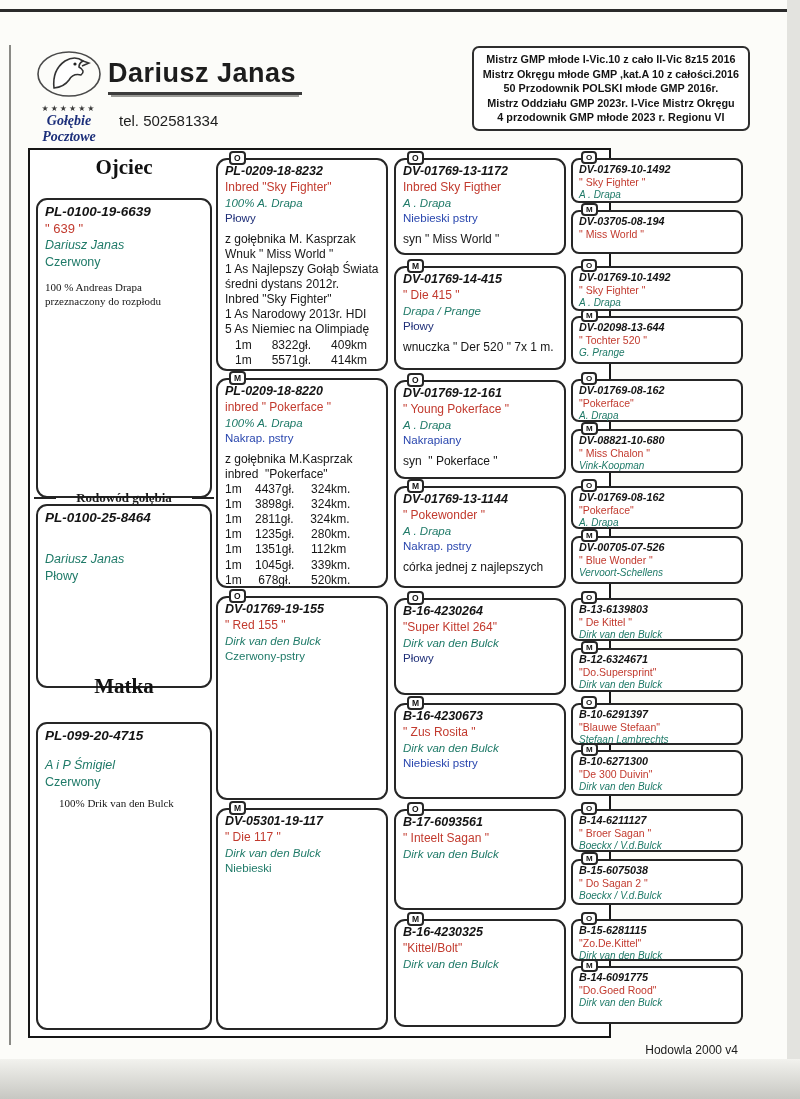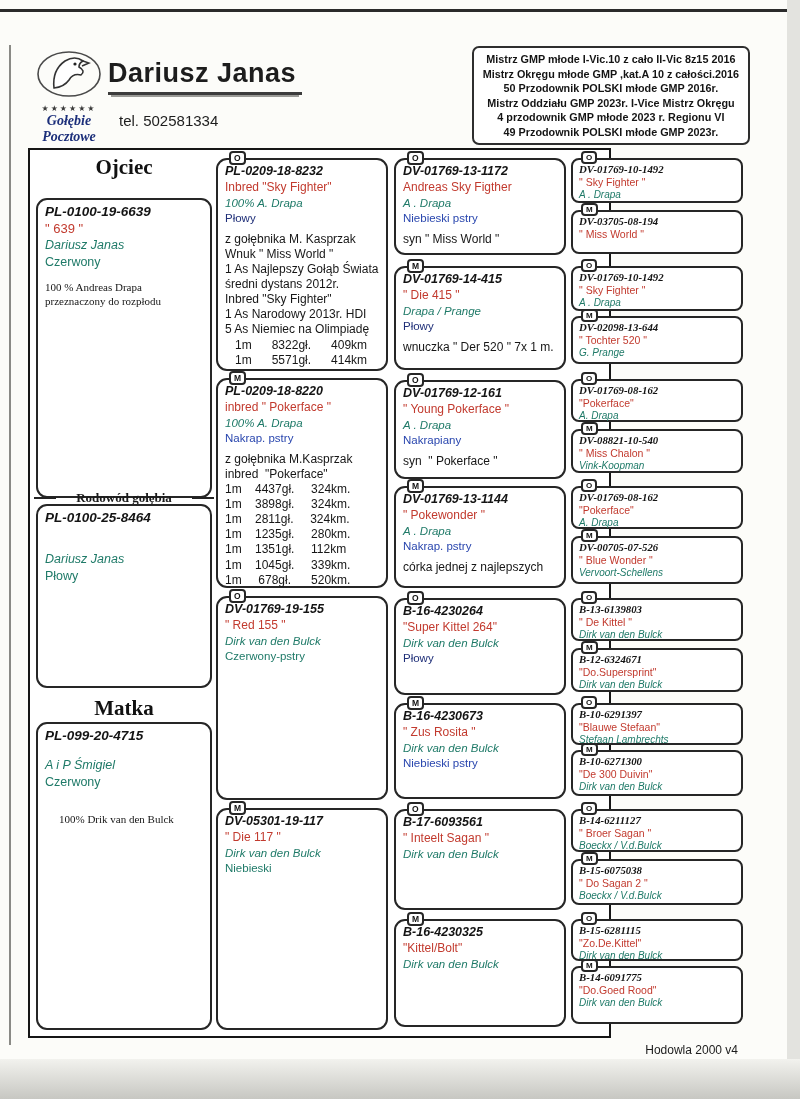--- a/index.html
+++ b/index.html
@@ -50,24 +50,24 @@
   .c-blue { color:var(--color-blue,#2946ae); }
   .c-navy { color:var(--color-navy,#1f2f78); }
   .note { color:#161616; font-size:12px; line-height:1.26; margin-top:6px; white-space:pre-wrap; }
 
   .box-c1 .ring { font-size:13.5px; }
   .box-c1 .pname { font-size:13px; }
   .box-c1 .owner, .box-c1 .pcolor { font-size:12.5px; }
   .box-c1 .note { font-size:11px; margin-top:10px;font-family:Liberation Serif, serif; }
   .box-subject .owner { margin-top:26px; }
   .box-mother .owner { margin-top:14px; }
-  .box-mother .note { margin-top:23px; padding-left:14px; font-size:11px; }
+  .box-mother .note { margin-top:7px; padding-left:14px; font-size:11px; }
 
   .g4 { border-radius:8px; padding:3px 6px; }
-  .g4 .ring { font-size:10.8px;font-family:Liberation Serif, serif; }
+  .g4 .ring { font-size:10.8px; }
   .g4 .pname { font-size:10.5px; margin-top:0; }
   .g4 .owner { font-size:10px; margin-top:0; }
   .g4 .sex-tab { left:8px; height:13px; font-size:8px; }
 
   .footer { position:absolute; right:62px; top:1043px; font-size:12px; color:#1c1c1c; }
 </style>
 </head>
 <body>
 
 <div class="page">
@@ -90,21 +90,20 @@
 
   <div class="owner-name">Dariusz Janas</div>
   <div class="phone">tel. 502581334</div>
 
   <div class="ach">
     <div>Mistrz GMP młode  I-Vic.10 z cało II-Vic 8z15 2016</div>
     <div>Mistrz Okręgu młode GMP ,kat.A 10 z całości.2016</div>
     <div>50 Przodownik POLSKI młode GMP 2016r.</div>
     <div>Mistrz Oddziału GMP 2023r.  I-Vice Mistrz Okręgu</div>
     <div>4 przodownik GMP młode 2023 r.  Regionu VI</div>
-    <div>49 Przodownik POLSKI młode  GMP 2023r.</div>
   </div>
 
   <div class="frame">
 
     <div class="gen-title" style="left:6px; top:5px;">Ojciec</div>
 
     <div class="pbox box-c1" style="left:6px; top:28px; width:176px; height:300px;margin-top:20px;">
       <div class="ring">PL-0100-19-6639</div>
       <div class="pname">" 639 "</div>
       <div class="owner">Dariusz Janas</div>
@@ -118,21 +117,21 @@
       <span class="lbl">Rodowód gołębia</span>
       <span class="line"></span>
     </div>
 
     <div class="pbox box-c1 box-subject" style="left:6px; top:354px; width:176px; height:184px;">
       <div class="ring">PL-0100-25-8464</div>
       <div class="owner">Dariusz Janas</div>
       <div class="pcolor c-teal">Płowy</div>
     </div>
 
-    <div class="gen-title" style="left:6px; top:546px;">Matka</div>
+    <div class="gen-title" style="left:6px; top:524px;">Matka</div>
 
     <div class="pbox box-c1 box-mother" style="left:6px; top:572px; width:176px; height:308px;">
       <div class="ring">PL-099-20-4715</div>
       <div class="owner">A i P Śmigiel</div>
       <div class="pcolor c-teal">Czerwony</div>
       <div class="note">100% Drik van den Bulck</div>
     </div>
 
     <div class="pbox" style="left:186px; top:8px; width:172px; height:213px;">
       <span class="sex-tab">O</span>
@@ -180,21 +179,21 @@
       <span class="sex-tab">M</span>
       <div class="ring">DV-05301-19-117</div>
       <div class="pname">" Die 117 "</div>
       <div class="owner">Dirk van den Bulck</div>
       <div class="pcolor c-teal">Niebieski</div>
     </div>
 
     <div class="pbox" style="left:364px; top:8px; width:172px; height:97px;">
       <span class="sex-tab">O</span>
       <div class="ring">DV-01769-13-1172</div>
-      <div class="pname">Andreas Sky Figther</div>
+      <div class="pname">Inbred Sky Figther</div>
       <div class="owner">A . Drapa</div>
       <div class="pcolor c-blue">Niebieski pstry</div>
       <div class="note">syn " Miss World "</div>
     </div>
 
     <div class="pbox" style="left:364px; top:116px; width:172px; height:104px;">
       <span class="sex-tab">M</span>
       <div class="ring">DV-01769-14-415</div>
       <div class="pname">" Die 415 "</div>
       <div class="owner">Drapa / Prange</div>
@@ -275,21 +274,21 @@
       <div class="owner">G. Prange</div>
     </div>
     <div class="pbox g4" style="left:541px; top:229px; width:172px; height:43px;">
       <span class="sex-tab">O</span>
       <div class="ring">DV-01769-08-162</div>
       <div class="pname">"Pokerface"</div>
       <div class="owner">A. Drapa</div>
     </div>
     <div class="pbox g4" style="left:541px; top:279px; width:172px; height:44px;">
       <span class="sex-tab">M</span>
-      <div class="ring">DV-08821-10-540</div>
+      <div class="ring">DV-08821-10-680</div>
       <div class="pname">" Miss Chalon "</div>
       <div class="owner">Vink-Koopman</div>
     </div>
     <div class="pbox g4" style="left:541px; top:336px; width:172px; height:43px;">
       <span class="sex-tab">O</span>
       <div class="ring">DV-01769-08-162</div>
       <div class="pname">"Pokerface"</div>
       <div class="owner">A. Drapa</div>
     </div>
     <div class="pbox g4" style="left:541px; top:386px; width:172px; height:48px;">

